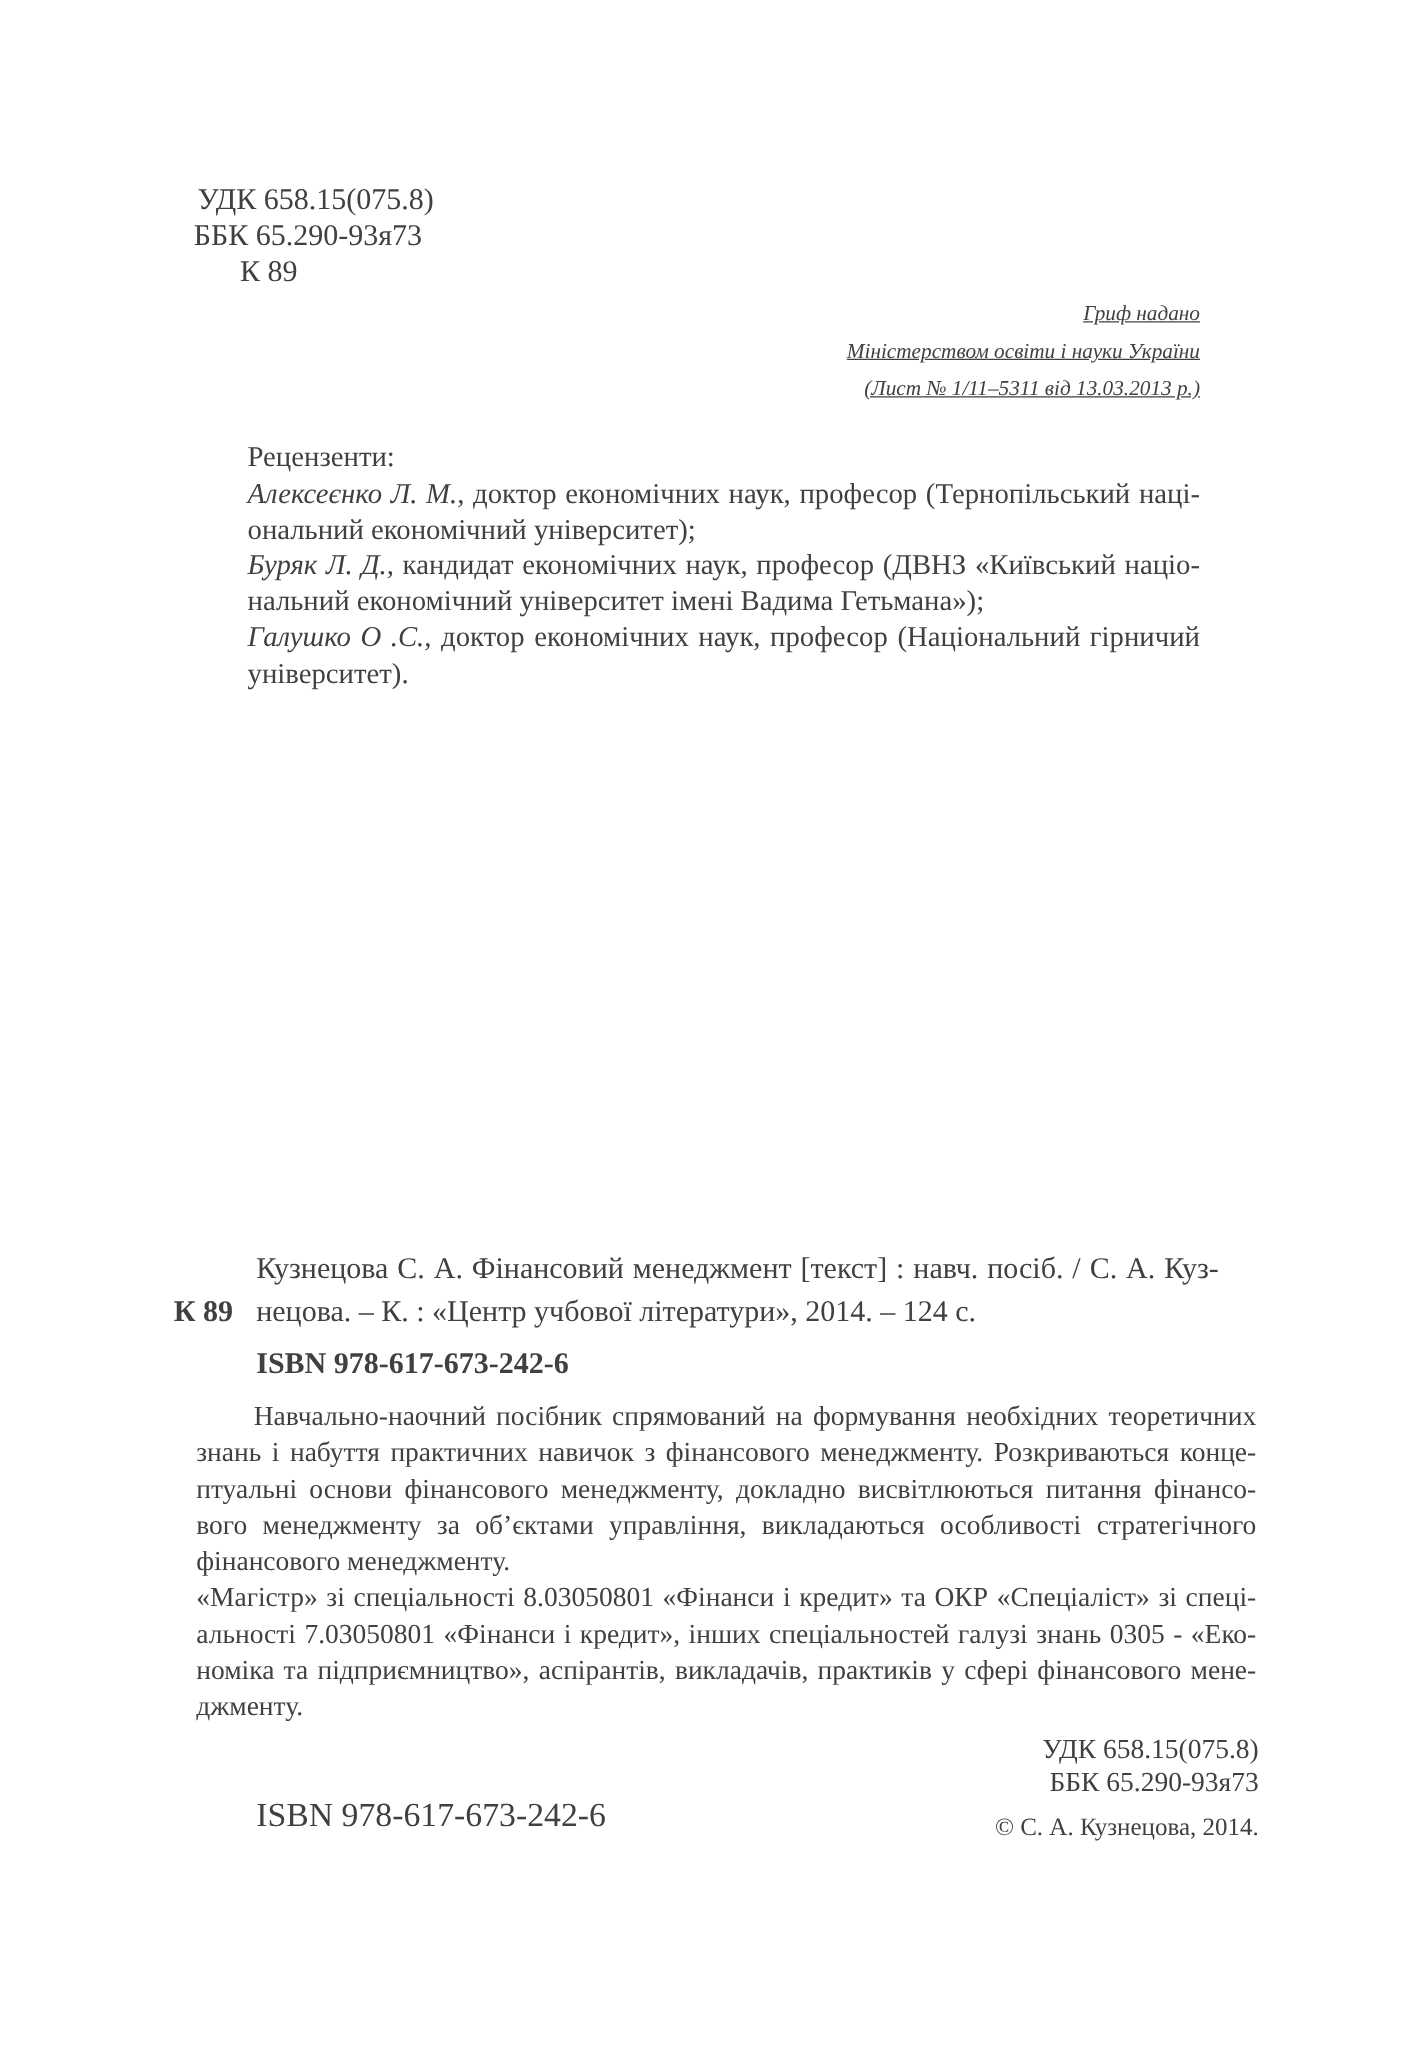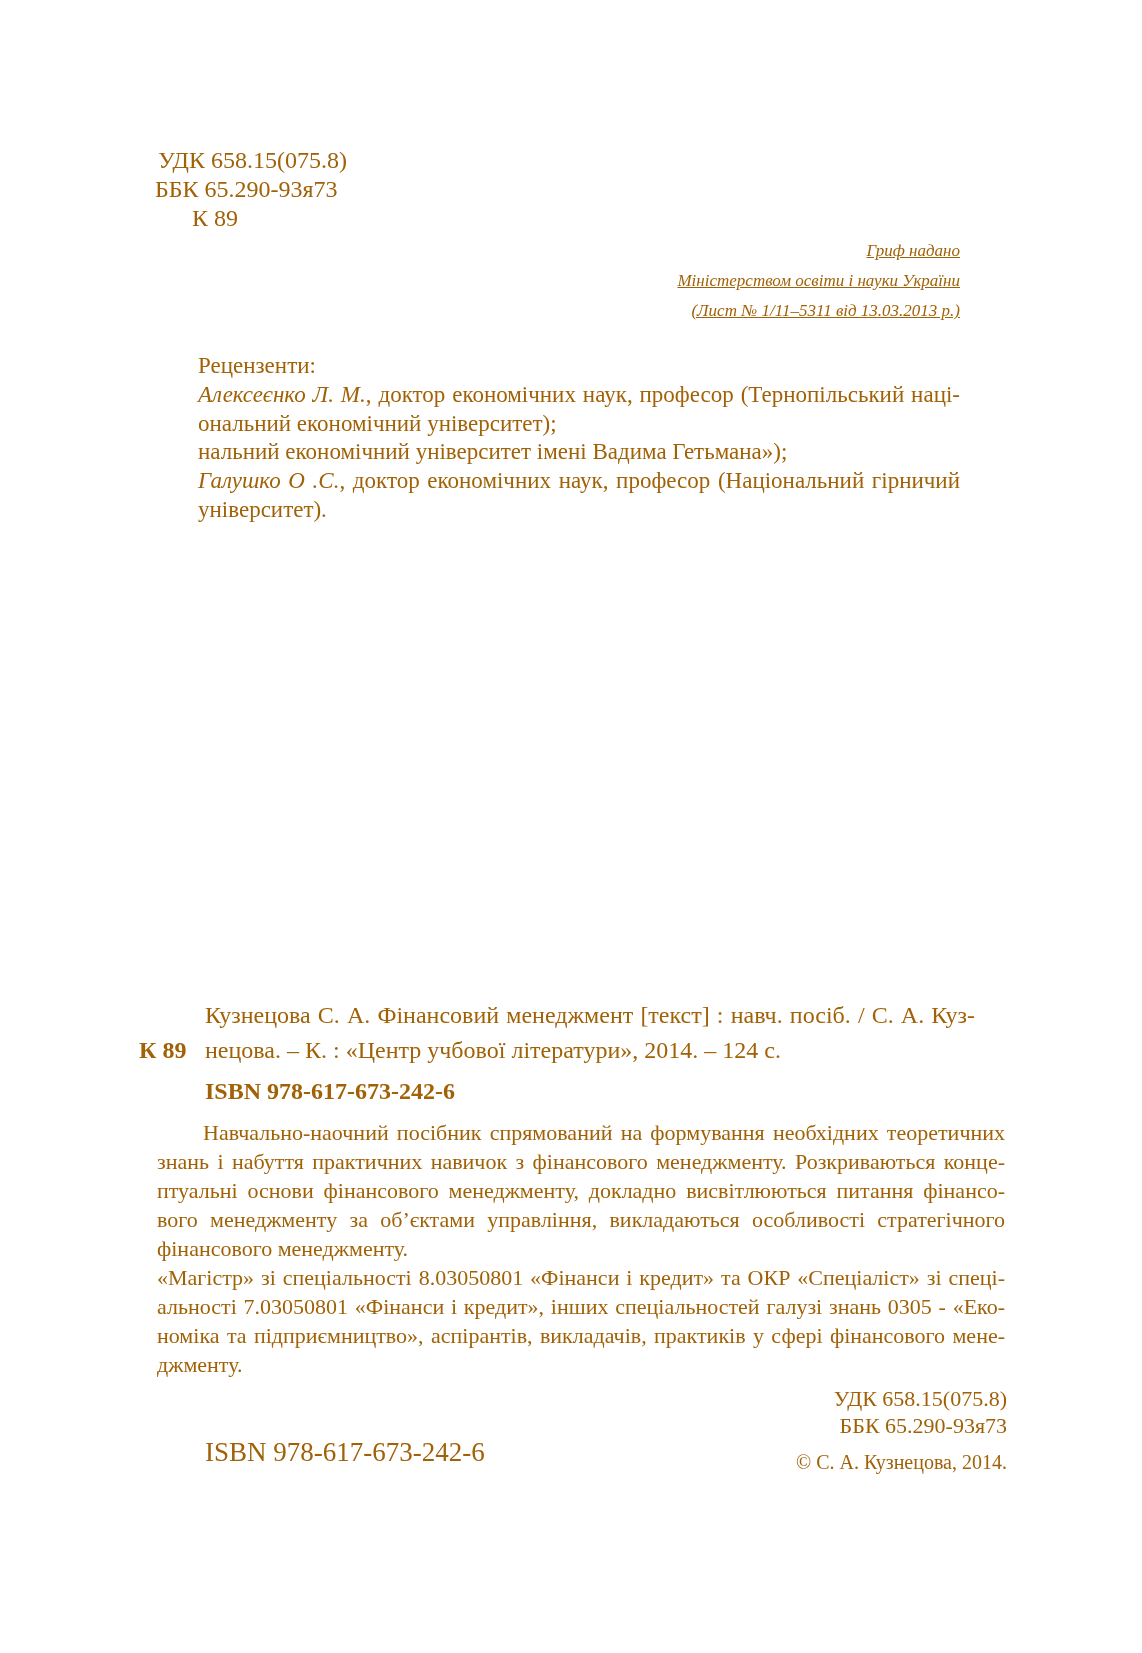--- a/index.html
+++ b/index.html
@@ -5,21 +5,21 @@
   html, body {
     margin: 0;
     padding: 0;
     background: #ffffff;
   }
   .page {
     position: relative;
     width: 1142px;
     height: 1653px;
     background: #ffffff;
-    color: #a16207;
+    color: #404040;
     font-family: "Liberation Serif", "DejaVu Serif", serif;
     overflow: hidden;
   }
   .abs { position: absolute; }
   .b { font-weight: normal; }
   .bi { font-weight: normal; font-style: italic; }
   .just { text-align: justify; text-align-last: justify; }
 
   .classification {
     left: 155px; top: 146px;
@@ -98,20 +98,23 @@
   </div>
 
   <div class="abs reviewers">
     <div class="line plain b">Рецензенти:</div>
 
     <div class="line just">
       <span class="bi">Алексеєнко Л. М.</span><span>, доктор економічних наук, професор (Тернопільський наці-</span>
     </div>
     <div class="line plain">ональний економічний університет);</div>
 
+    <div class="line just">
+      <span class="bi">Буряк Л. Д.</span><span>, кандидат економічних наук, професор (ДВНЗ «Київський націо-</span>
+    </div>
     <div class="line plain">нальний економічний університет імені Вадима Гетьмана»);</div>
 
     <div class="line just">
       <span class="bi">Галушко О .С.</span><span>, доктор економічних наук, професор (Національний гірничий</span>
     </div>
     <div class="line plain">університет).</div>
   </div>
 
   <div class="abs catalog-line1 just">
     <span class="b">Кузнецова С. А.</span><span> Фінансовий менеджмент [текст] : навч. посіб. / С. А. Куз-</span>

